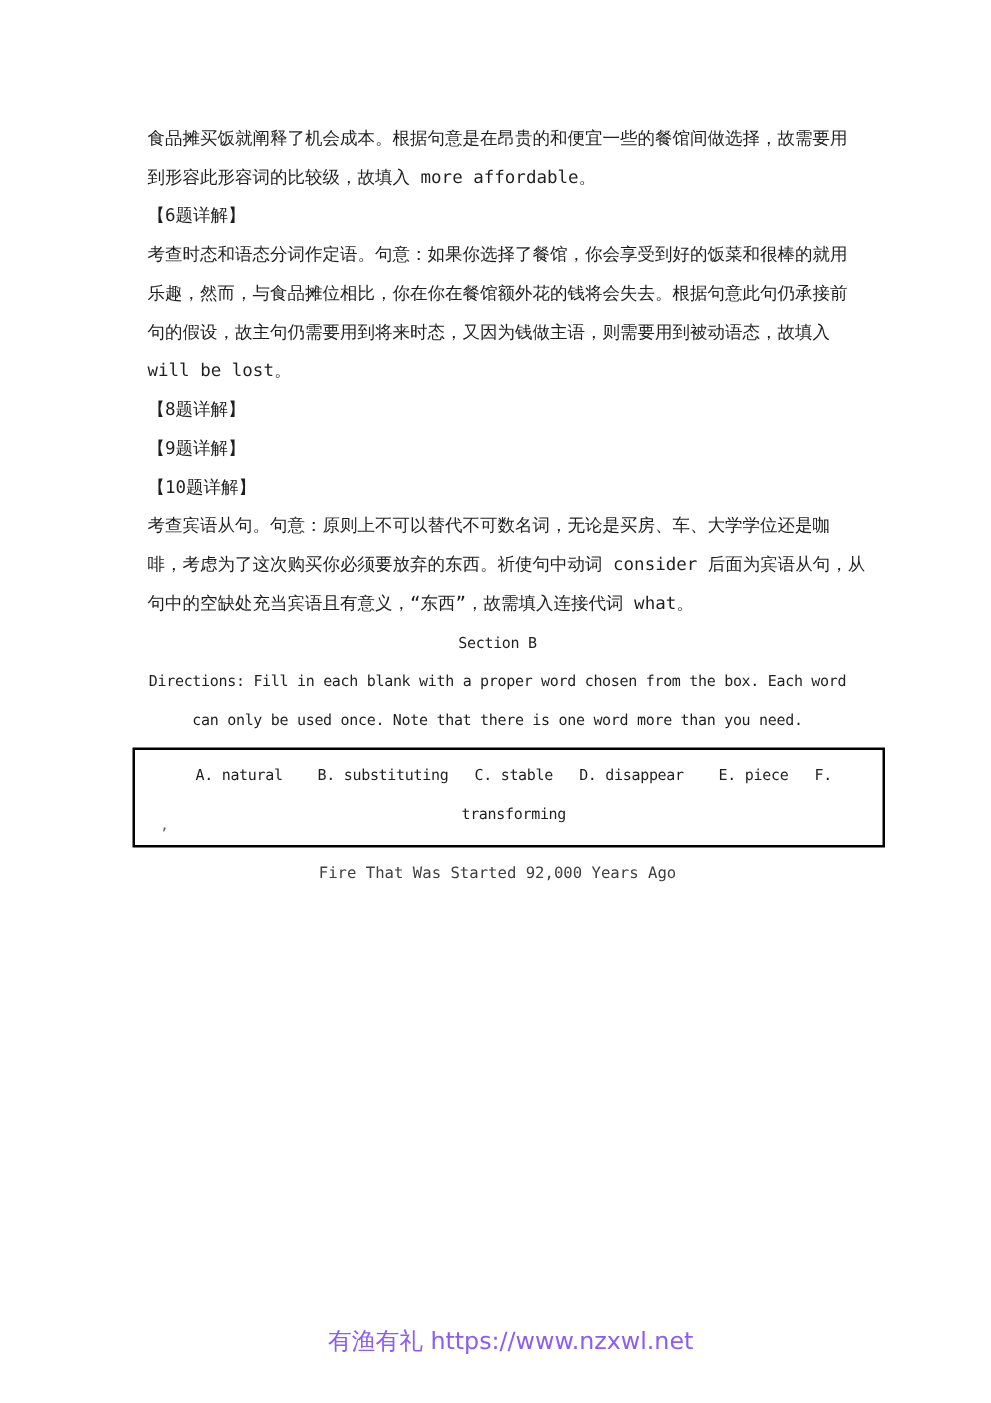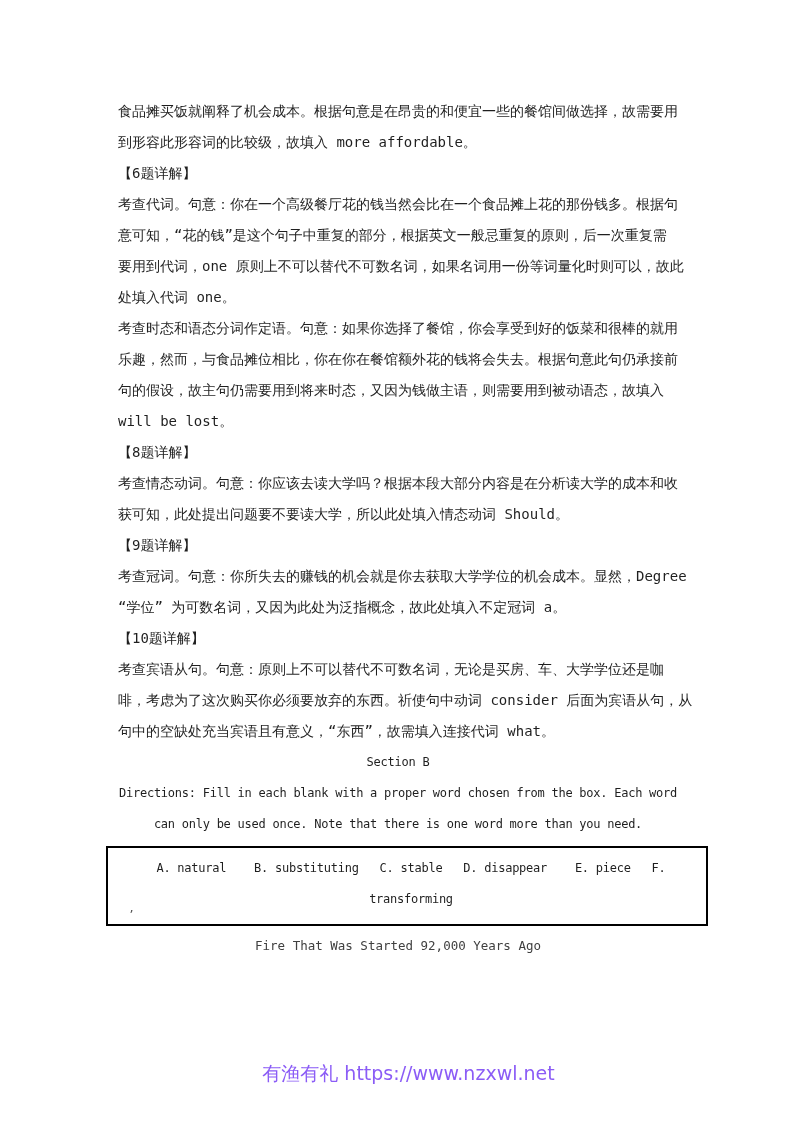--- a/index.html
+++ b/index.html
@@ -84,37 +84,29 @@
 </head>
 <body>
 
 <div class="page">
   <div class="doc">
 
     <p class="cn">食品摊买饭就阐释了机会成本。根据句意是在昂贵的和便宜一些的餐馆间做选择，故需要用
 到形容此形容词的比较级，故填入 more affordable。</p>
 
     <p class="cn">【6题详解】</p>
-    <p class="cn">考查代词。句意：你在一个高级餐厅花的钱当然会比在一个食品摊上花的那份钱多。根据句
-意可知，“花的钱”是这个句子中重复的部分，根据英文一般忌重复的原则，后一次重复需
-要用到代词，one 原则上不可以替代不可数名词，如果名词用一份等词量化时则可以，故此
-处填入代词 one。</p>
 
     <p class="cn">考查时态和语态分词作定语。句意：如果你选择了餐馆，你会享受到好的饭菜和很棒的就用
 乐趣，然而，与食品摊位相比，你在你在餐馆额外花的钱将会失去。根据句意此句仍承接前
 句的假设，故主句仍需要用到将来时态，又因为钱做主语，则需要用到被动语态，故填入
 will be lost。</p>
 
     <p class="cn">【8题详解】</p>
-    <p class="cn">考查情态动词。句意：你应该去读大学吗？根据本段大部分内容是在分析读大学的成本和收
-获可知，此处提出问题要不要读大学，所以此处填入情态动词 Should。</p>
 
     <p class="cn">【9题详解】</p>
-    <p class="cn">考查冠词。句意：你所失去的赚钱的机会就是你去获取大学学位的机会成本。显然，Degree
-“学位” 为可数名词，又因为此处为泛指概念，故此处填入不定冠词 a。</p>
 
     <p class="cn">【10题详解】</p>
     <p class="cn">考查宾语从句。句意：原则上不可以替代不可数名词，无论是买房、车、大学学位还是咖
 啡，考虑为了这次购买你必须要放弃的东西。祈使句中动词 consider 后面为宾语从句，从
 句中的空缺处充当宾语且有意义，“东西”，故需填入连接代词 what。</p>
 
     <p class="en">Section B</p>
     <p class="en">Directions: Fill in each blank with a proper word chosen from the box. Each word
 can only be used once. Note that there is one word more than you need.</p>
 

